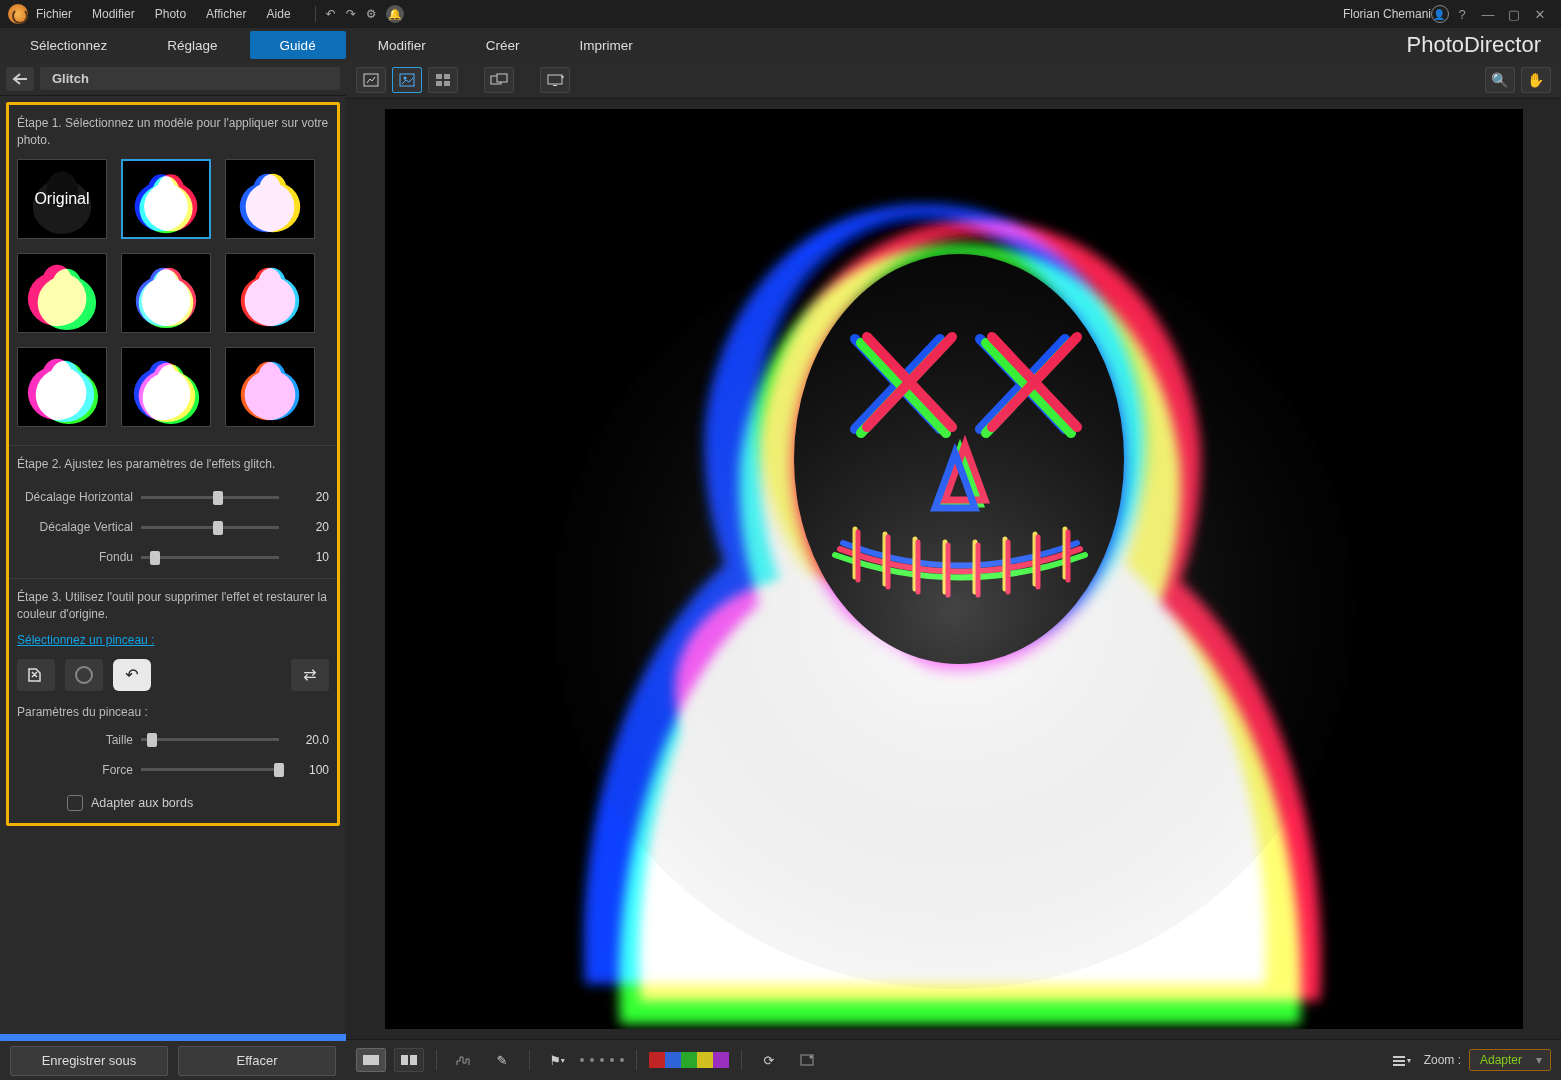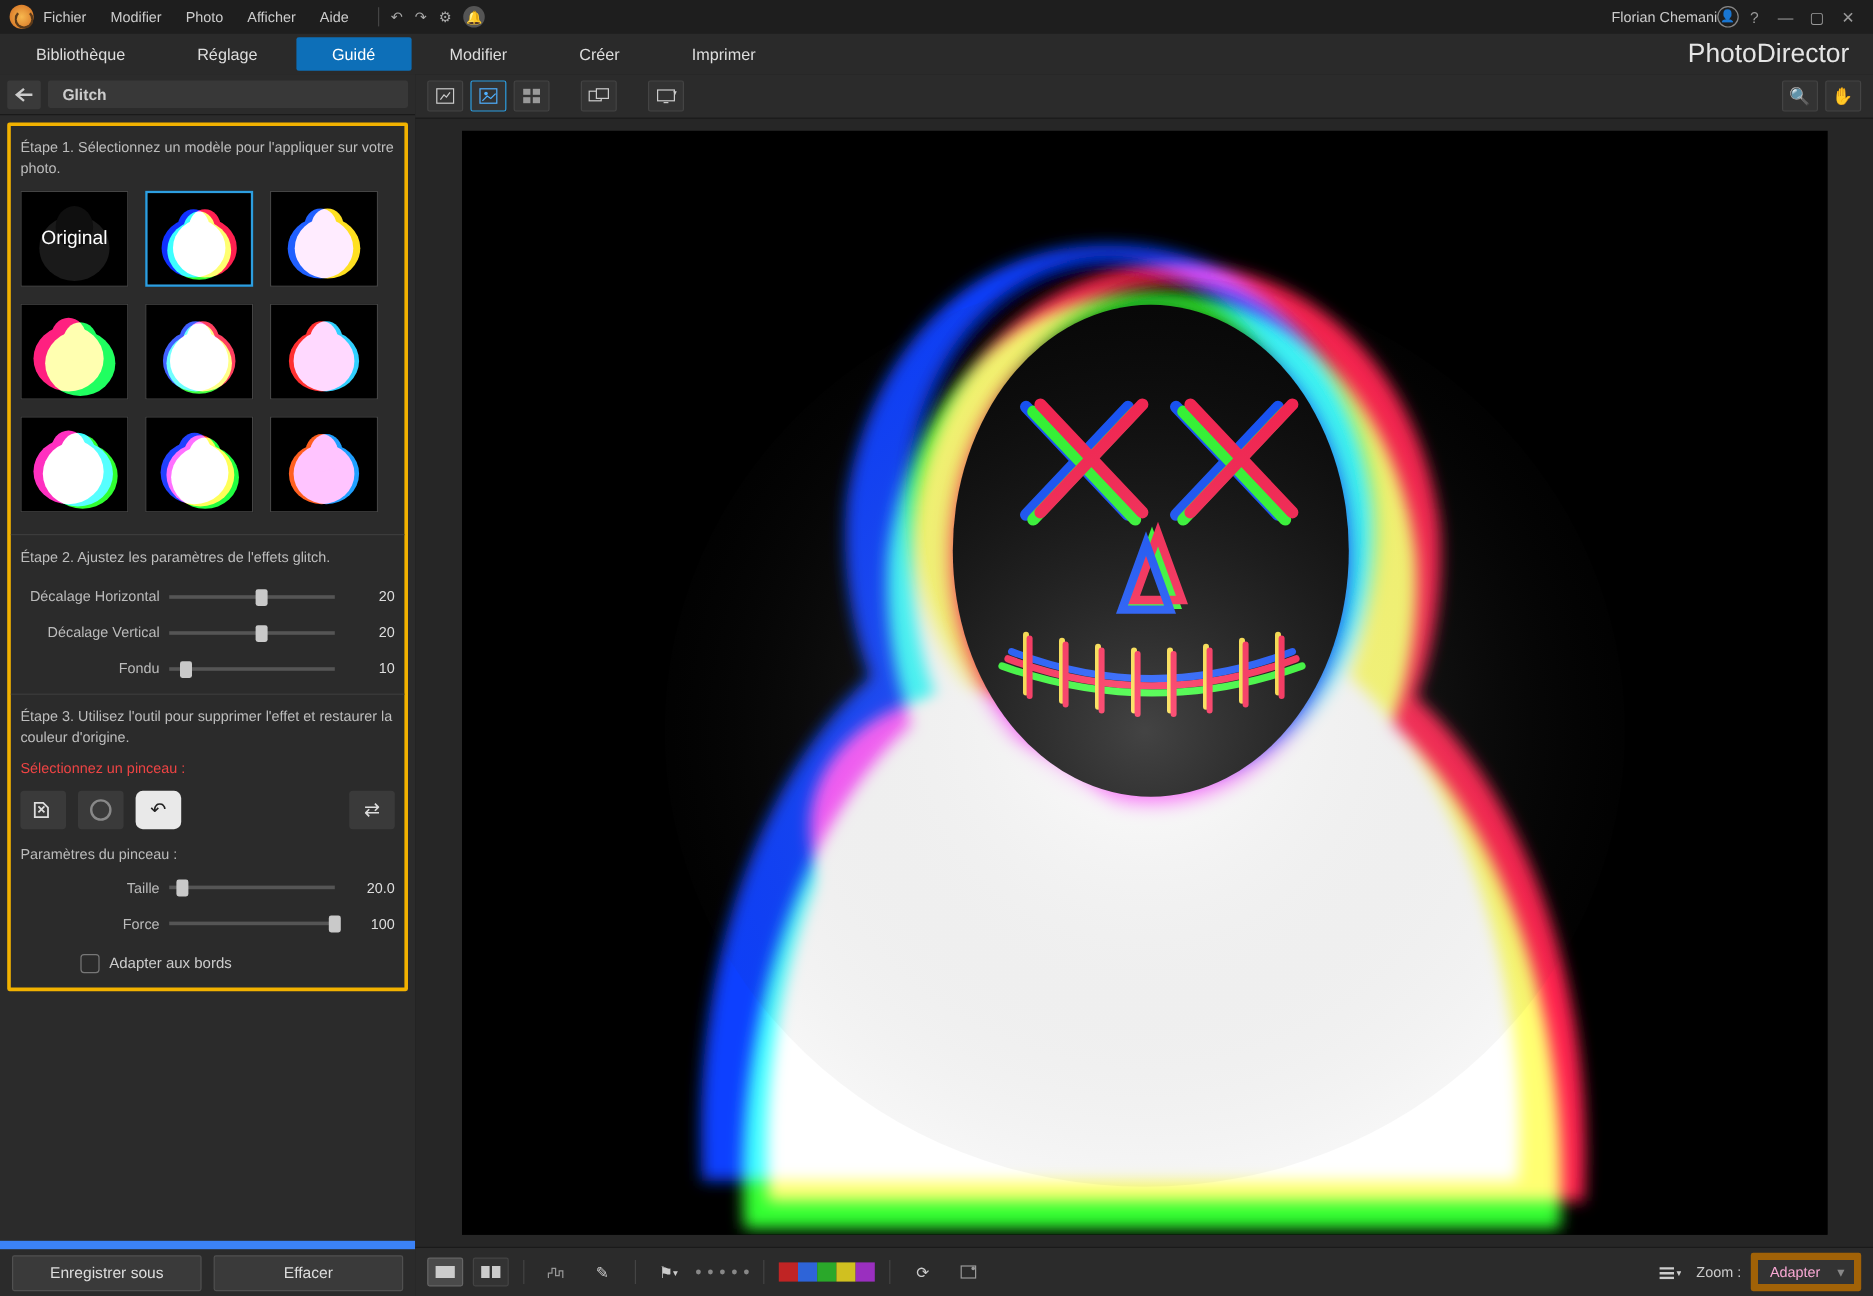--- a/index.html
+++ b/index.html
@@ -74,21 +74,21 @@
 
 .footbar { height:42px; background:#2b2b2b; display:flex; align-items:center; padding:0 10px; gap:8px; border-top:1px solid #1a1a1a; font-size:12px; }
 .fb-btn { width:30px; height:24px; background:#333; border:1px solid #444; display:flex; align-items:center; justify-content:center; border-radius:2px; color:#ccc; font-size:13px; }
 .fb-btn.active { background:#4a4a4a; border-color:#666; }
 .fb-sep { width:1px; height:20px; background:#444; margin:0 4px; }
 .swatches { display:flex; gap:0; }
 .sw { width:16px; height:16px; }
 .dots { display:flex; gap:6px; }
 .dot { width:4px; height:4px; border-radius:50%; background:#888; }
 .zoom-group { margin-left:auto; display:flex; align-items:center; gap:8px; }
-.zoom-sel { background:#333; border:6px solid #a16207; color:#f9a8d4; padding:3px 28px 3px 10px; border-radius:2px; position:relative; }
+.zoom-sel { background:#333; border:1px solid #a16207; color:#84cc16; padding:3px 28px 3px 10px; border-radius:2px; position:relative; }
 .zoom-sel::after { content:"▾"; position:absolute; right:8px; color:#888; }
 
 
 .figure-blend { mix-blend-mode: screen; }
 </style>
 </head>
 <body>
 
 <div class="titlebar">
   <div class="logo"></div>
@@ -110,21 +110,21 @@
     <span>Florian Chemani</span>
     <span class="user-badge">👤</span>
     <span class="winbtn">?</span>
     <span class="winbtn">—</span>
     <span class="winbtn">▢</span>
     <span class="winbtn">✕</span>
   </div>
 </div>
 
 <div class="modebar">
-  <div class="mode-tab">Bibliothèque</div>
+  <div class="mode-tab">Sélectionnez</div>
   <div class="mode-tab">Réglage</div>
   <div class="mode-tab active">Guidé</div>
   <div class="mode-tab">Modifier</div>
   <div class="mode-tab">Créer</div>
   <div class="mode-tab">Imprimer</div>
   <div class="brand">PhotoDirector</div>
 </div>
 
 <div class="content">
 
@@ -297,21 +297,21 @@
               <div class="slider-track">
                 <div class="slider-thumb" style="left:10%"></div>
               </div>
               <div class="slider-val">10</div>
             </div>
           </div>
 
         <div class="hr"></div>
         <div class="step-text">Étape 3. Utilisez l'outil pour supprimer l'effet et restaurer la couleur d'origine.</div>
 
-        <div style="font-size:12px;color:#ef4444;margin-bottom:12px;">Sélectionnez un pinceau :</div>
+        <div style="font-size:12px;color:#0ea5e9;margin-bottom:12px;text-decoration:underline;">Sélectionnez un pinceau :</div>
         <div class="brush-row">
           <div class="tool-btn">
             <svg width="20" height="18" viewBox="0 0 20 18">
                 <path d="M3 3 L10 3 L14 7 L14 15 L3 15 Z M6 6 L11 11 M11 6 L6 11" stroke="#ddd" stroke-width="1.5" fill="none"></path>
               </svg>
           </div>
           <div class="tool-btn">
               <span style="width:18px;height:18px;border:2px solid #888;border-radius:50%;display:block;"></span>
             </div>
           <div class="tool-btn round" style="background:#e9e9e9;color:#222;">↶</div>

